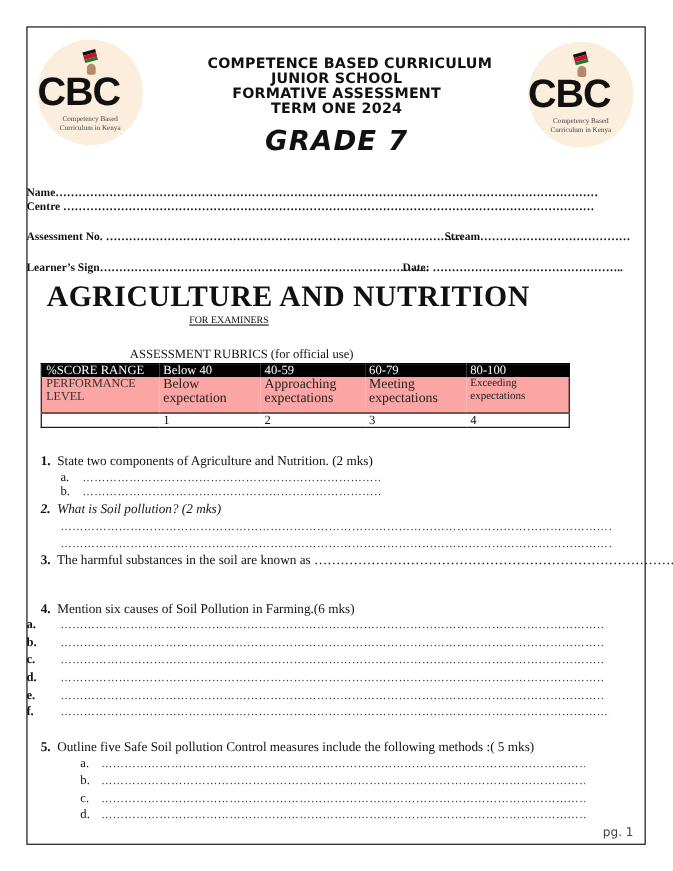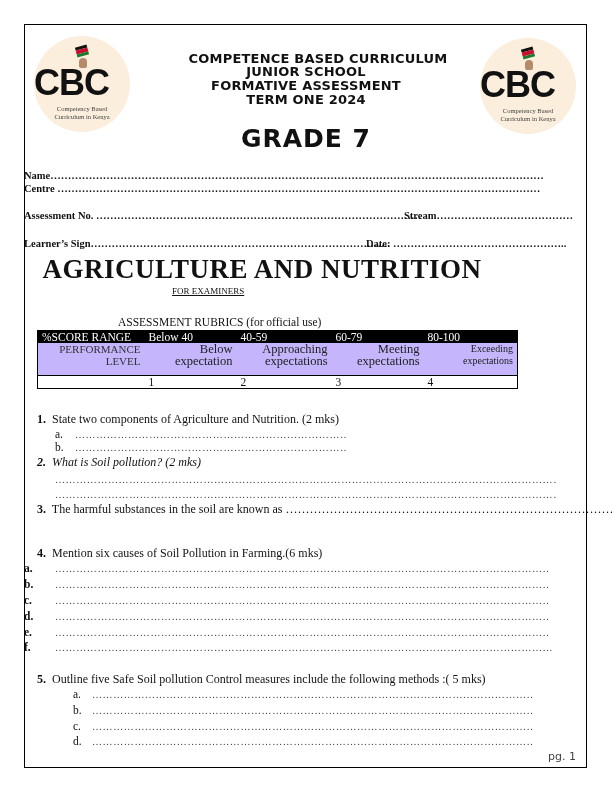--- a/index.html
+++ b/index.html
@@ -14,21 +14,21 @@
   .logo .sub { position: absolute; left: 0; width: 100%; top: 69px; text-align: center; font-family: "Liberation Serif", serif; font-size: 6.5px; line-height: 8px; color: #444; }
   .hdr { font-family: "DejaVu Sans", sans-serif; font-weight: bold; font-size: 13px; text-align: center; left: 0; width: 612px; color: #111; letter-spacing: 0.2px; }
   .grade { font-family: "DejaVu Sans", sans-serif; font-weight: bold; font-size: 25px; text-align: center; left: 0; width: 612px; letter-spacing: 1px; }
   .field { font-size: 10.5px; font-weight: bold; }
   .subject { font-family: "Liberation Serif", serif; font-weight: bold; font-size: 27px; left: 0; width: 524px; text-align: center; letter-spacing: 0.5px; }
   .examiners { font-size: 9px; text-decoration: underline; left: 172px; top: 286px; }
   .rubric-title { font-size: 11.5px; left: 118px; top: 316px; }
   table.rubric { position: absolute; left: 37px; top: 330px; width: 481px; border-collapse: collapse; font-family: "Liberation Serif", serif; font-size: 11.5px; border: 1px solid #000; }
   table.rubric td { padding: 0 4px; vertical-align: top; line-height: 12px; }
   table.rubric tr.black td { background: #000; color: #fff; height: 12px; }
-  table.rubric tr.gray td { background: #c4b5fd; color: #222; height: 32px; text-align: right; }
+  table.rubric tr.gray td { background: #fca5a5; color: #222; height: 32px; }
   table.rubric tr.gray td:first-child { color: #333; font-size: 11px; }
   table.rubric tr.white td { background: #fff; height: 11px; }
   table.rubric tr.white { border-top: 1px solid #000; }
   .q { font-size: 12px; }
   .q b { font-weight: bold; }
   .dots { font-size: 10px; color: #333; letter-spacing: 0.6px; }
   .lbl { font-size: 11.5px; }
   .blbl { font-size: 11.5px; font-weight: bold; }
   .pg { font-family: "DejaVu Sans", sans-serif; font-size: 11px; color: #444; left: 548px; top: 750px; }
 </style>
@@ -62,21 +62,21 @@
   <div class="sub">
     <div>Competency Based</div>
     <div>Curriculum in Kenya</div>
   </div>
 </div>
 
 <div class="abs hdr" style="top:51px; left:12px;">COMPETENCE BASED CURRICULUM</div>
 <div class="abs hdr" style="top:64px;">JUNIOR SCHOOL</div>
 <div class="abs hdr" style="top:78px;">FORMATIVE ASSESSMENT</div>
 <div class="abs hdr" style="top:92px;">TERM ONE 2024</div>
-<div class="abs grade" style="top:124px;">GRADE 7</div>
+<div class="abs grade" style="top:113px;font-style:italic;">GRADE 7</div>
 
 <div class="abs field" style="left:24px; top:170px;">Name……………………………………………………………………………………………………………………………</div>
 <div class="abs field" style="left:24px; top:183px;">Centre …………………………………………………………………………………………………………………………</div>
 <div class="abs field" style="left:24px; top:210px;">Assessment No. …………………………………………………………………………………</div>
 <div class="abs field" style="left:404px; top:210px;">Stream…………………………………</div>
 <div class="abs field" style="left:24px; top:238px;">Learner’s Sign…………………………………………………………………………..</div>
 <div class="abs field" style="left:366px; top:238px;">Date: …………………………………………..</div>
 
 <div class="abs subject" style="top:254px;">AGRICULTURE AND NUTRITION</div>
 <div class="abs examiners">FOR EXAMINERS</div>

